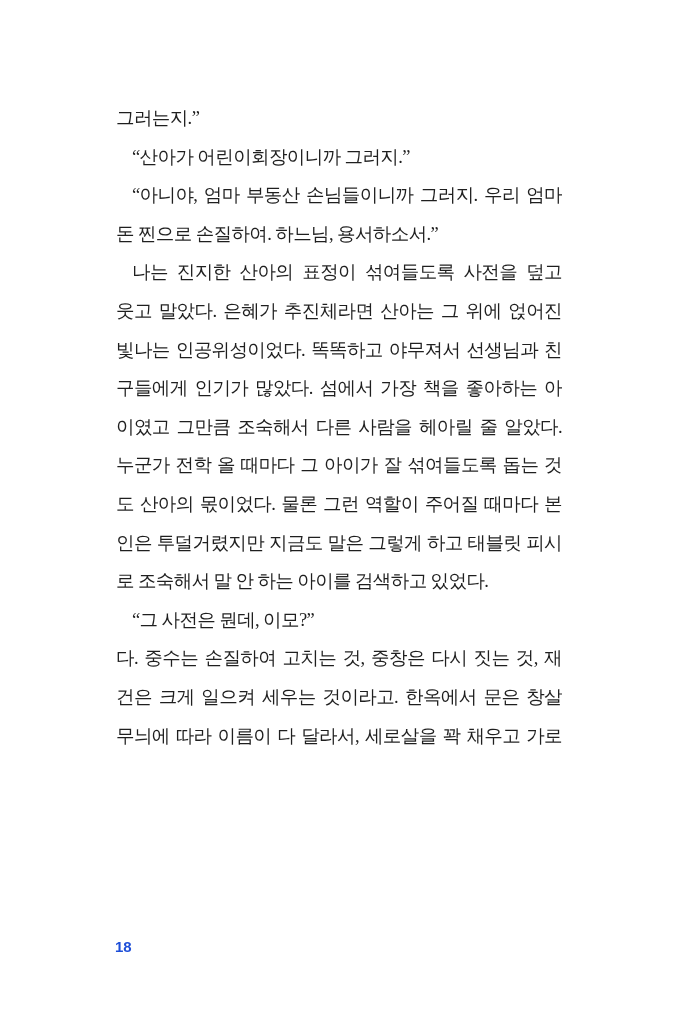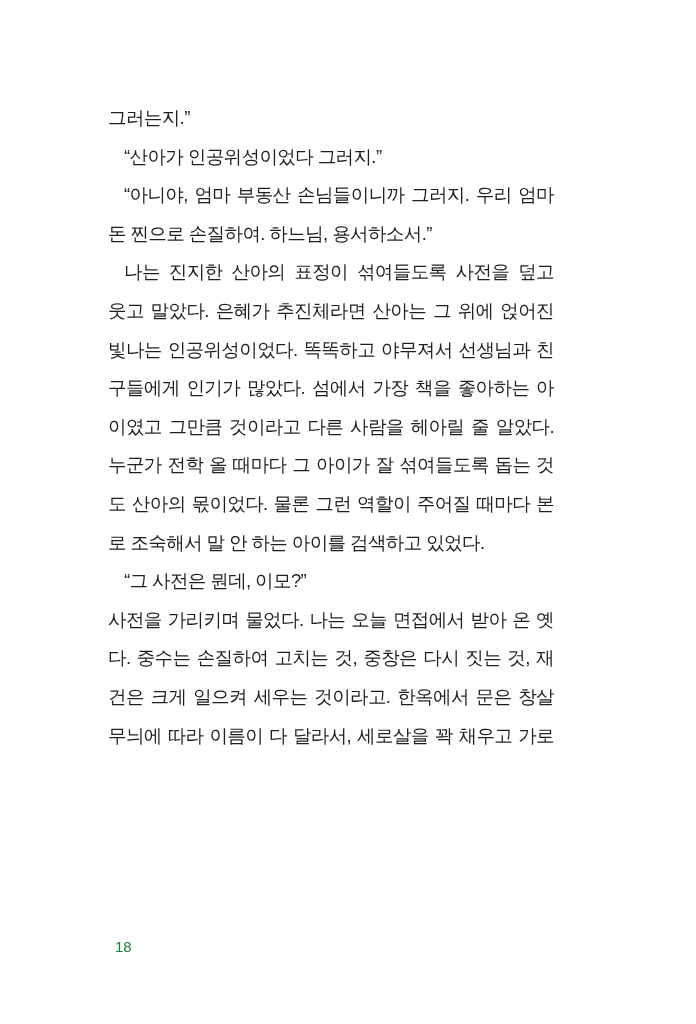--- a/index.html
+++ b/index.html
@@ -1,62 +1,62 @@
 <!DOCTYPE html>
 <html><head>
 <meta charset="utf-8">
 <style>
   html, body { margin: 0; padding: 0; background: #ffffff; }
   body { width: 696px; height: 1024px; position: relative; overflow: hidden; }
   .page {
     position: absolute;
-    left: 108px;
+    left: 116px;
     top: 99px;
     width: 446px;
-    font-family: Liberation Sans, sans-serif;
+    font-family: Liberation Serif, serif;
     font-size: 18.5px;
     color: #1f1f1f;
     letter-spacing: -0.6px;
   }
   .line {
     height: 38.6px;
     line-height: 38.6px;
     white-space: nowrap;
     text-align: justify;
     text-align-last: justify;
     overflow: hidden;
   }
   .line.indent { padding-left: 16px; }
   .line.last { text-align-last: left; }
   .page-number {
     position: absolute;
     left: 115px;
     top: 938px;
     font-family: "Liberation Sans", "DejaVu Sans", sans-serif;
     font-size: 15px;
-    font-weight: normal;
-    color: #15803d;
+    font-weight: bold;
+    color: #1d4ed8;
   }
 </style>
 </head>
 <body>
 
 <div class="page">
   <div class="line last">그러는지.”</div>
-  <div class="line indent last">“산아가 인공위성이었다 그러지.”</div>
+  <div class="line indent last">“산아가 어린이회장이니까 그러지.”</div>
   <div class="line indent">“아니야, 엄마 부동산 손님들이니까 그러지. 우리 엄마</div>
   <div class="line last">돈 찐으로 손질하여. 하느님, 용서하소서.”</div>
   <div class="line indent">나는 진지한 산아의 표정이 섞여들도록 사전을 덮고</div>
   <div class="line">웃고 말았다. 은혜가 추진체라면 산아는 그 위에 얹어진</div>
   <div class="line">빛나는 인공위성이었다. 똑똑하고 야무져서 선생님과 친</div>
   <div class="line">구들에게 인기가 많았다. 섬에서 가장 책을 좋아하는 아</div>
-  <div class="line">이였고 그만큼 것이라고 다른 사람을 헤아릴 줄 알았다.</div>
+  <div class="line">이였고 그만큼 조숙해서 다른 사람을 헤아릴 줄 알았다.</div>
   <div class="line">누군가 전학 올 때마다 그 아이가 잘 섞여들도록 돕는 것</div>
   <div class="line">도 산아의 몫이었다. 물론 그런 역할이 주어질 때마다 본</div>
+  <div class="line">인은 투덜거렸지만 지금도 말은 그렇게 하고 태블릿 피시</div>
   <div class="line last">로 조숙해서 말 안 하는 아이를 검색하고 있었다.</div>
   <div class="line indent last">“그 사전은 뭔데, 이모?”</div>
-  <div class="line">사전을 가리키며 물었다. 나는 오늘 면접에서 받아 온 옛</div>
   <div class="line">다. 중수는 손질하여 고치는 것, 중창은 다시 짓는 것, 재</div>
   <div class="line">건은 크게 일으켜 세우는 것이라고. 한옥에서 문은 창살</div>
   <div class="line">무늬에 따라 이름이 다 달라서, 세로살을 꽉 채우고 가로</div>
 </div>
 
 <div class="page-number">18</div>
 
 </body></html>

